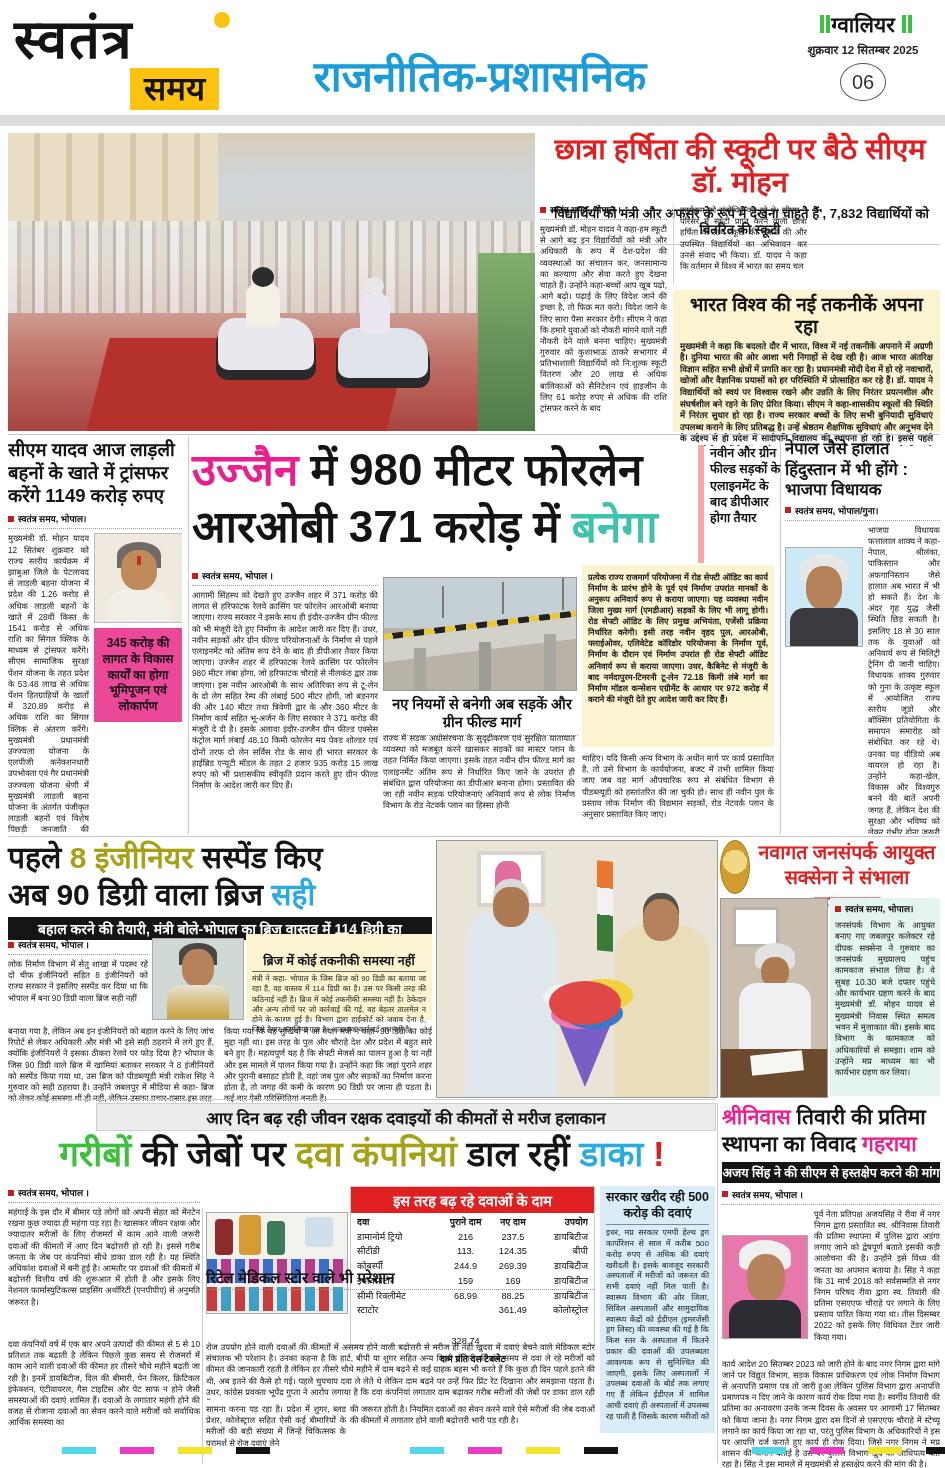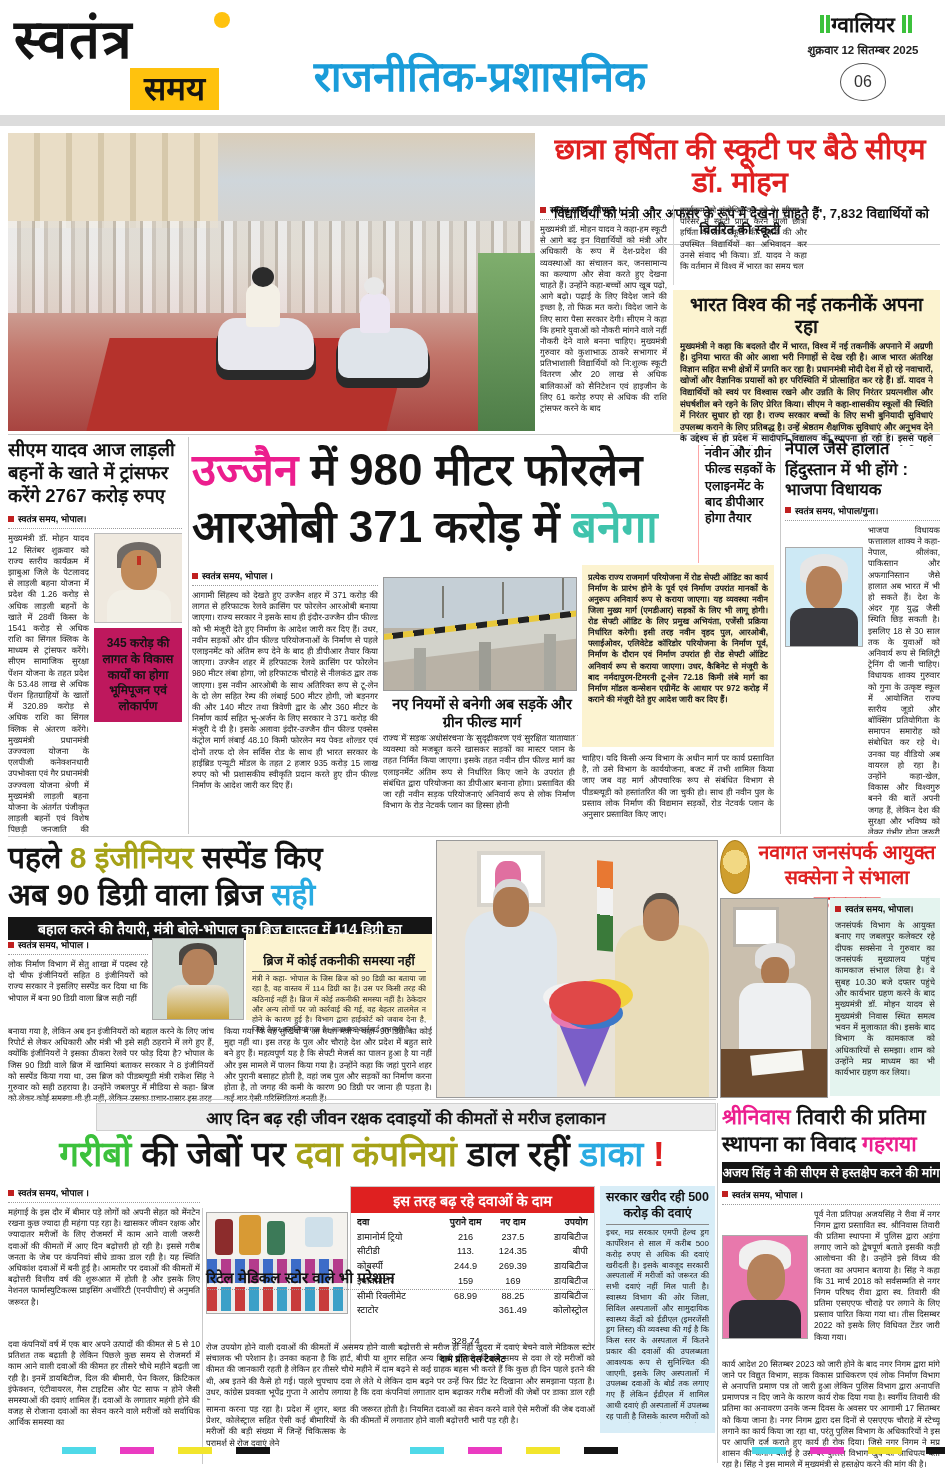--- a/index.html
+++ b/index.html
@@ -36,21 +36,21 @@
 
     <div class="abs" style="left:240px;top:52px;width:480px;text-align:center;font-size:42px;font-weight:800;color:#1a9cd9;line-height:1.2;">राजनीतिक-प्रशासनिक</div>
 
     <div class="abs" style="left:788px;top:10px;width:150px;text-align:center;">
       <div style="display:flex;align-items:center;justify-content:center;gap:7px;">
         <span style="display:inline-block;width:4px;height:18px;background:#3cc13c;box-shadow:6px 0 0 #3cc13c;"></span>
         <span style="font-size:21px;font-weight:800;color:#141414;">ग्वालियर</span>
         <span style="display:inline-block;width:4px;height:18px;background:#3cc13c;box-shadow:6px 0 0 #3cc13c;"></span>
       </div>
       <div style="font-size:11.5px;font-weight:700;margin-top:4px;color:#222;">शुक्रवार 12 सितम्बर 2025</div>
-      <div style="margin:6px auto 0;width:44px;height:36px;border:1.5px solid #555;border-radius:50%;font-size:16px;display:flex;align-items:center;justify-content:center;color:#333;">06</div>
+      <div style="margin:6px auto 0;width:44px;height:36px;border:1.5px solid #555;border-radius:50%;font-size:20px;display:flex;align-items:center;justify-content:center;color:#333;">06</div>
     </div>
   </div>
   <div class="abs" style="left:0;top:115px;width:945px;height:11px;background:#dcdcdc;"></div>
 
   <div class="photo" style="left:8px;top:133px;width:527px;height:298px;background:linear-gradient(180deg,#d9cdb9 0%,#cfd6db 16%,#d9d0c5 42%,#c2766b 74%,#a84440 100%);">
     <div class="ph" style="left:0;top:0;width:210px;height:95px;background:repeating-linear-gradient(90deg,#e9ddc6 0 26px,#d6c8ab 26px 32px);"></div>
     <div class="ph" style="left:0;top:88px;width:527px;height:92px;background:repeating-linear-gradient(90deg,#f2f2f2 0 9px,#c9c2b8 9px 13px,#e4e0d8 13px 24px,#b8b0a4 24px 27px);opacity:.75;"></div>
     <div class="ph" style="left:90px;top:205px;width:300px;height:93px;background:#b5322c;transform:skewX(-14deg);"></div>
     <div class="ph" style="left:210px;top:185px;width:96px;height:52px;background:#e8e8ee;border-radius:18px 26px 10px 10px;box-shadow:0 8px 0 2px #2a2a2a;"></div>
     <div class="ph" style="left:330px;top:195px;width:90px;height:50px;background:#dfe4ea;border-radius:18px 26px 10px 10px;box-shadow:0 8px 0 2px #2a2a2a;"></div>
@@ -74,42 +74,42 @@
     <div style="font-size:19px;font-weight:800;text-align:center;color:#141414;line-height:1.15;">भारत विश्व की नई तकनीकें अपना रहा</div>
     <div class="bodytxt" style="font-size:8.6px;font-weight:600;margin-top:3px;height:105px;">मुख्यमंत्री ने कहा कि बदलते दौर में भारत, विश्व में नई तकनीकें अपनाने में अग्रणी है। दुनिया भारत की ओर आशा भरी निगाहों से देख रही है। आज भारत अंतरिक्ष विज्ञान सहित सभी क्षेत्रों में प्रगति कर रहा है। प्रधानमंत्री मोदी देश में हो रहे नवाचारों, खोजों और वैज्ञानिक प्रयासों को हर परिस्थिति में प्रोत्साहित कर रहे हैं। डॉ. यादव ने विद्यार्थियों को स्वयं पर विश्वास रखने और उन्नति के लिए निरंतर प्रयत्नशील और संघर्षशील बने रहने के लिए प्रेरित किया। सीएम ने कहा-शासकीय स्कूलों की स्थिति में निरंतर सुधार हो रहा है। राज्य सरकार बच्चों के लिए सभी बुनियादी सुविधाएं उपलब्ध कराने के लिए प्रतिबद्ध है। उन्हें श्रेष्ठतम शैक्षणिक सुविधाएं और अनुभव देने के उद्देश्य से ही प्रदेश में सांदीपनि विद्यालय की स्थापना हो रही है। इससे पहले मुख्यमंत्री ने 12वीं के टॉपर कोमल पाठक सहित अन्य विद्यार्थियों को स्कूटी की चाबी सौंपी।</div>
   </div>
 
   <div class="hline" style="left:8px;top:434px;width:932px;"></div>
 
   <div class="vline" style="left:188px;top:437px;height:397px;"></div>
   <div class="vline" style="left:780px;top:437px;height:397px;"></div>
 
   <div class="abs" style="left:8px;top:438px;width:174px;height:396px;overflow:hidden;">
-    <div style="font-size:18.5px;font-weight:800;line-height:1.25;color:#141414;">सीएम यादव आज लाड़ली बहनों के खाते में ट्रांसफर करेंगे 2767 करोड़ रुपए</div>
+    <div style="font-size:18.5px;font-weight:800;line-height:1.25;color:#141414;">सीएम यादव आज लाड़ली बहनों के खाते में ट्रांसफर करेंगे 1149 करोड़ रुपए</div>
     <div class="byline" style="margin-top:5px;">स्वतंत्र समय, भोपाल।</div>
     <div style="overflow:hidden;">
       <div style="float:right;width:88px;margin:0 0 4px 5px;">
         <div class="photo" style="position:relative;width:88px;height:88px;background:#efe9df;border:1px solid #bbb;">
           <div class="ph" style="left:22px;top:8px;width:44px;height:26px;background:#6f6a66;border-radius:50% 50% 0 0;"></div>
           <div class="ph" style="left:26px;top:16px;width:36px;height:40px;background:#c08a5a;border-radius:45%;"></div>
           <div class="ph" style="left:42px;top:22px;width:4px;height:9px;background:#c03020;"></div>
           <div class="ph" style="left:12px;top:56px;width:64px;height:32px;background:#f2efe6;border-radius:16px 16px 0 0;"></div>
         </div>
-        <div style="margin-top:5px;background:#be185d;font-size:12px;font-weight:800;text-align:center;padding:8px 4px;line-height:1.3;color:#141414;">345 करोड़ की लागत के विकास कार्यों का होगा भूमिपूजन एवं लोकार्पण</div>
+        <div style="margin-top:5px;background:#ec4899;font-size:12px;font-weight:800;text-align:center;padding:8px 4px;line-height:1.3;color:#141414;">345 करोड़ की लागत के विकास कार्यों का होगा भूमिपूजन एवं लोकार्पण</div>
       </div>
       <div class="bodytxt" style="height:305px;">मुख्यमंत्री डॉ. मोहन यादव 12 सितंबर शुक्रवार को राज्य स्तरीय कार्यक्रम में झाबुआ जिले के पेटलावद से लाड़ली बहना योजना में प्रदेश की 1.26 करोड़ से अधिक लाड़ली बहनों के खाते में 28वीं किस्त के 1541 करोड़ से अधिक राशि का सिंगल क्लिक के माध्यम से ट्रांसफर करेंगे। सीएम सामाजिक सुरक्षा पेंशन योजना के तहत प्रदेश के 53.48 लाख से अधिक पेंशन हितग्राहियों के खातों में 320.89 करोड़ से अधिक राशि का सिंगल क्लिक से अंतरण करेंगे। मुख्यमंत्री प्रधानमंत्री उज्ज्वला योजना के एलपीजी कनेक्शनधारी उपभोक्ता एवं गैर प्रधानमंत्री उज्ज्वला योजना श्रेणी में मुख्यमंत्री लाड़ली बहना योजना के अंतर्गत पंजीकृत लाड़ली बहनों एवं विशेष पिछड़ी जनजाति की पंजीकृत 31 लाख से अधिक बहनों के खातों में 450 रुपए गैस रिफिल की 48 करोड़ से अधिक की राशि का सिंगल क्लिक से ट्रांसफर भी करेंगे। साथ ही 345.34 करोड़ रुपये लागत के विकास कार्यों का होगा भूमिपूजन एवं लोकार्पण करेंगे।</div>
     </div>
   </div>
 
   <div class="abs" style="left:192px;top:437px;width:583px;height:398px;">
     <div style="position:absolute;left:0;top:4px;width:500px;font-size:44px;font-weight:800;line-height:1.3;color:#141414;">
       <span style="color:#ec1e8e;">उज्जैन</span><span> में 980 मीटर फोरलेन</span><br>
       <span>आरओबी 371 करोड़ में </span><span style="color:#3fc3ac;">बनेगा</span>
     </div>
-    <div style="position:absolute;left:506px;top:8px;width:76px;height:118px;font-size:12.5px;font-weight:800;line-height:1.3;color:#141414;border-left:1px solid #fca5a5;padding-left:6px;">नवीन और ग्रीन फील्ड सड़कों के एलाइनमेंट के बाद डीपीआर होगा तैयार</div>
+    <div style="position:absolute;left:506px;top:8px;width:76px;height:118px;font-size:12.5px;font-weight:800;line-height:1.3;color:#141414;border-left:6px solid #fca5a5;padding-left:6px;">नवीन और ग्रीन फील्ड सड़कों के एलाइनमेंट के बाद डीपीआर होगा तैयार</div>
 
     <div style="position:absolute;left:0;top:132px;width:186px;">
       <div class="byline">स्वतंत्र समय, भोपाल ।</div>
       <div class="bodytxt" style="height:240px;">आगामी सिंहस्थ को देखते हुए उज्जैन शहर में 371 करोड़ की लागत से हरिफाटक रेलवे क्रासिंग पर फोरलेन आरओबी बनाया जाएगा। राज्य सरकार ने इसके साथ ही इंदौर-उज्जैन ग्रीन फील्ड को भी मंजूरी देते हुए निर्माण के आदेश जारी कर दिए हैं। उधर, नवीन सड़कों और ग्रीन फील्ड परियोजनाओं के निर्माण से पहले एलाइनमेंट को अंतिम रूप देने के बाद ही डीपीआर तैयार किया जाएगा। उज्जैन शहर में हरिफाटक रेलवे क्रासिंग पर फोरलेन 980 मीटर लंबा होगा, जो हरिफाटक चौराहे से नीलकंठ द्वार तक जाएगा। इस नवीन आरओबी के साथ अतिरिक्त रूप से टू-लेन के दो लेग सहित रेम्प की लंबाई 500 मीटर होगी, जो बड़नगर की और 140 मीटर तथा त्रिवेणी द्वार के और 360 मीटर के निर्माण कार्य सहित भू-अर्जन के लिए सरकार ने 371 करोड़ की मंजूरी दे दी है। इसके अलावा इंदौर-उज्जैन ग्रीन फील्ड एक्सेस कंट्रोल मार्ग लंबाई 48.10 किमी फोरलेन मय पेक्ड शोल्डर एवं दोनों तरफ दो लेन सर्विस रोड के साथ ही भारत सरकार के हाईब्रिड एन्यूटी मॉडल के तहत 2 हजार 935 करोड़ 15 लाख रुपए को भी प्रशासकीय स्वीकृति प्रदान करते हुए ग्रीन फील्ड निर्माण के आदेश जारी कर दिए हैं।</div>
     </div>
 
     <div class="photo" style="left:191px;top:140px;width:192px;height:112px;background:linear-gradient(180deg,#c5cfd6 0 45%,#b9b2a6 45% 100%);border:1px solid #999;">
       <div class="ph" style="left:-16px;top:44px;width:230px;height:22px;background:#d2d2ca;border-top:6px solid;border-image:repeating-linear-gradient(90deg,#e8c83c 0 10px,#222 10px 20px) 6;transform:rotate(-7deg);"></div>
       <div class="ph" style="left:30px;top:70px;width:12px;height:42px;background:#a8a8a0;"></div>
       <div class="ph" style="left:95px;top:64px;width:12px;height:48px;background:#9d9d95;"></div>

